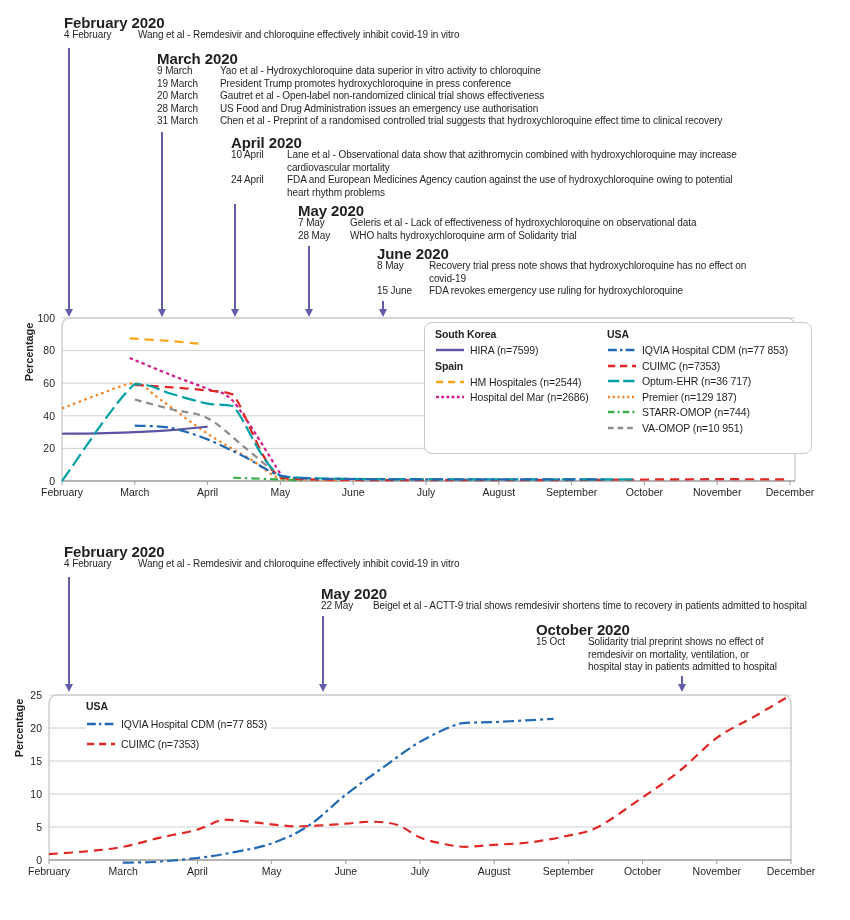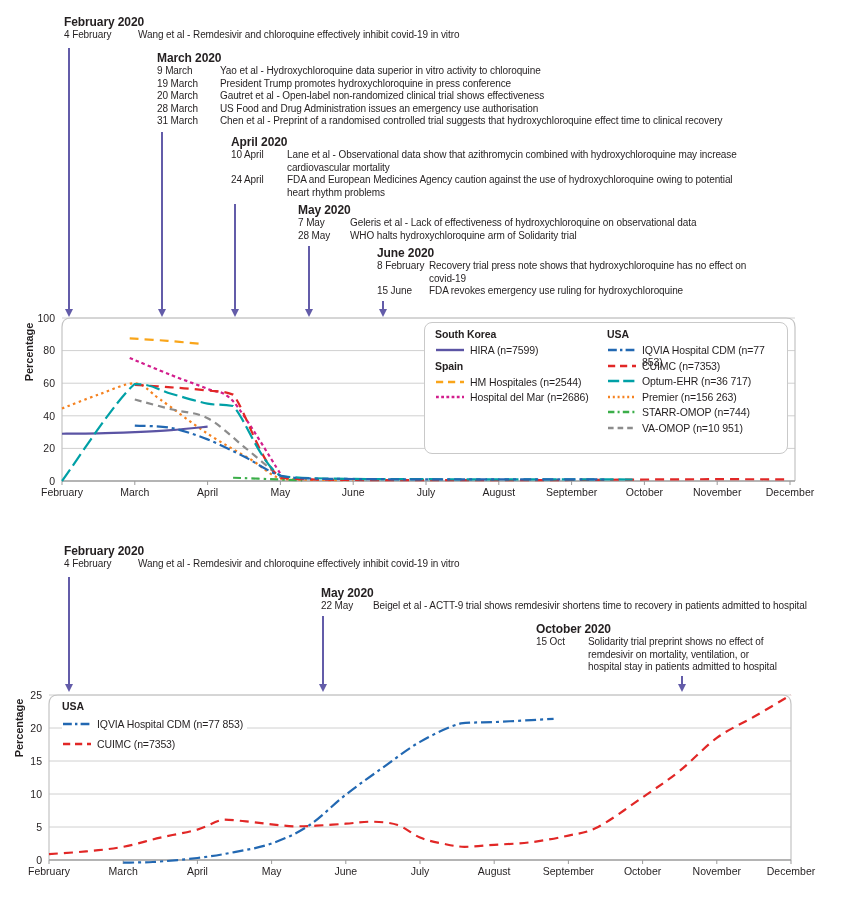--- a/index.html
+++ b/index.html
@@ -1,27 +1,27 @@
 <!DOCTYPE html>
 <html><head>
 <meta charset="utf-8">
 <style>
   html,body{margin:0;padding:0;background:#fff;}
   #fig{position:relative;width:850px;height:920px;background:#fff;overflow:hidden;
        font-family:"Liberation Sans",sans-serif;color:#231f20;}
   svg text{font-family:"Liberation Sans",sans-serif;fill:#231f20;}
   .ann{position:absolute;font-size:10px;line-height:12.5px;letter-spacing:-0.1px;white-space:nowrap;}
-  .ann-h{font-weight:bold;font-size:12px;line-height:13px;}
+  .ann-h{font-weight:bold;font-size:15px;line-height:13px;}
   .ann-date{display:inline-block;vertical-align:top;}
   .arrow-line{position:absolute;width:1.6px;background:#635CA9;}
   .arrow-head{position:absolute;width:0;height:0;border-left:4.5px solid transparent;
               border-right:4.5px solid transparent;border-top:8px solid #635CA9;}
   .ylab{position:absolute;font-weight:bold;font-size:11px;width:80px;text-align:center;
         transform:rotate(-90deg);letter-spacing:-0.1px;}
-  .legend{position:absolute;font-size:10.5px;letter-spacing:-0.1px;}
+  .legend{position:absolute;font-size:10.5px;letter-spacing:-0.1px;padding-left:24px;}
   #legend-top{left:424px;top:322px;width:362px;height:130px;border:1px solid #c9c9c9;
               border-radius:8px;background:#fff;}
   .lg-col{position:absolute;top:5px;}
   .lg-h{font-weight:bold;height:16px;}
   .lg-it{height:15.5px;display:flex;align-items:flex-start;gap:5px;}
   .lg-it svg{flex:0 0 auto;}
   #legend-bottom{left:62px;top:700px;}
   #legend-bottom .lg-h{height:18px;}
   #legend-bottom .lg-it{height:20px;background:#fff;padding-right:4px;}
 </style>
@@ -142,21 +142,21 @@
       <div class="arrow-head" style="left: 230.5px; top: 309px;"></div>
       <div class="ann" style="left: 298px; top: 204px;">
         <div class="ann-h">May 2020</div>
         <div class="ann-line"><span class="ann-date" style="width: 52px;">7 May</span><span class="ann-text">Geleris et al - Lack of effectiveness of hydroxychloroquine on observational data</span></div>
         <div class="ann-line"><span class="ann-date" style="width: 52px;">28 May</span><span class="ann-text">WHO halts hydroxychloroquine arm of Solidarity trial</span></div>
       </div>
       <div class="arrow-line" style="left: 308.2px; top: 246px; height: 63px;"></div>
       <div class="arrow-head" style="left: 304.5px; top: 309px;"></div>
       <div class="ann" style="left: 377px; top: 247px;">
         <div class="ann-h">June 2020</div>
-        <div class="ann-line"><span class="ann-date" style="width: 52px;">8 February</span><span class="ann-text">Recovery trial press note shows that hydroxychloroquine has no effect on</span></div>
+        <div class="ann-line"><span class="ann-date" style="width: 52px;">8 May</span><span class="ann-text">Recovery trial press note shows that hydroxychloroquine has no effect on</span></div>
         <div class="ann-line"><span class="ann-date" style="width: 52px;"></span><span class="ann-text">covid-19</span></div>
         <div class="ann-line"><span class="ann-date" style="width: 52px;">15 June</span><span class="ann-text">FDA revokes emergency use ruling for hydroxychloroquine</span></div>
       </div>
       <div class="arrow-line" style="left: 382.2px; top: 301px; height: 8px;"></div>
       <div class="arrow-head" style="left: 378.5px; top: 309px;"></div>
       <div class="ann" style="left: 64px; top: 545px;">
         <div class="ann-h">February 2020</div>
         <div class="ann-line"><span class="ann-date" style="width: 74px;">4 February</span><span class="ann-text">Wang et al - Remdesivir and chloroquine effectively inhibit covid-19 in vitro</span></div>
       </div>
       <div class="arrow-line" style="left: 68.2px; top: 577px; height: 107px;"></div>
@@ -216,21 +216,21 @@
         <div class="lg-it">
           <svg width="30" height="12">
             <line x1="1" x2="29" y1="6" y2="6" stroke="#00A0A6" stroke-width="2.4" stroke-dasharray="11.200000000000001 4"></line>
           </svg>
           <span>Optum-EHR (n=36 717)</span>
         </div>
         <div class="lg-it">
           <svg width="30" height="12">
             <line x1="1" x2="29" y1="6" y2="6" stroke="#F58220" stroke-width="2.4" stroke-dasharray="2 2.8000000000000003"></line>
           </svg>
-          <span>Premier (n=156 263)</span>
+          <span>Premier (n=129 187)</span>
         </div>
         <div class="lg-it">
           <svg width="30" height="12">
             <line x1="1" x2="29" y1="6" y2="6" stroke="#3BAE49" stroke-width="2.4" stroke-dasharray="6.4 3.2 2 3.2"></line>
           </svg>
           <span>STARR-OMOP (n=744)</span>
         </div>
         <div class="lg-it">
           <svg width="30" height="12">
             <line x1="1" x2="29" y1="6" y2="6" stroke="#8C8C8C" stroke-width="2.4" stroke-dasharray="5.6000000000000005 4"></line>

